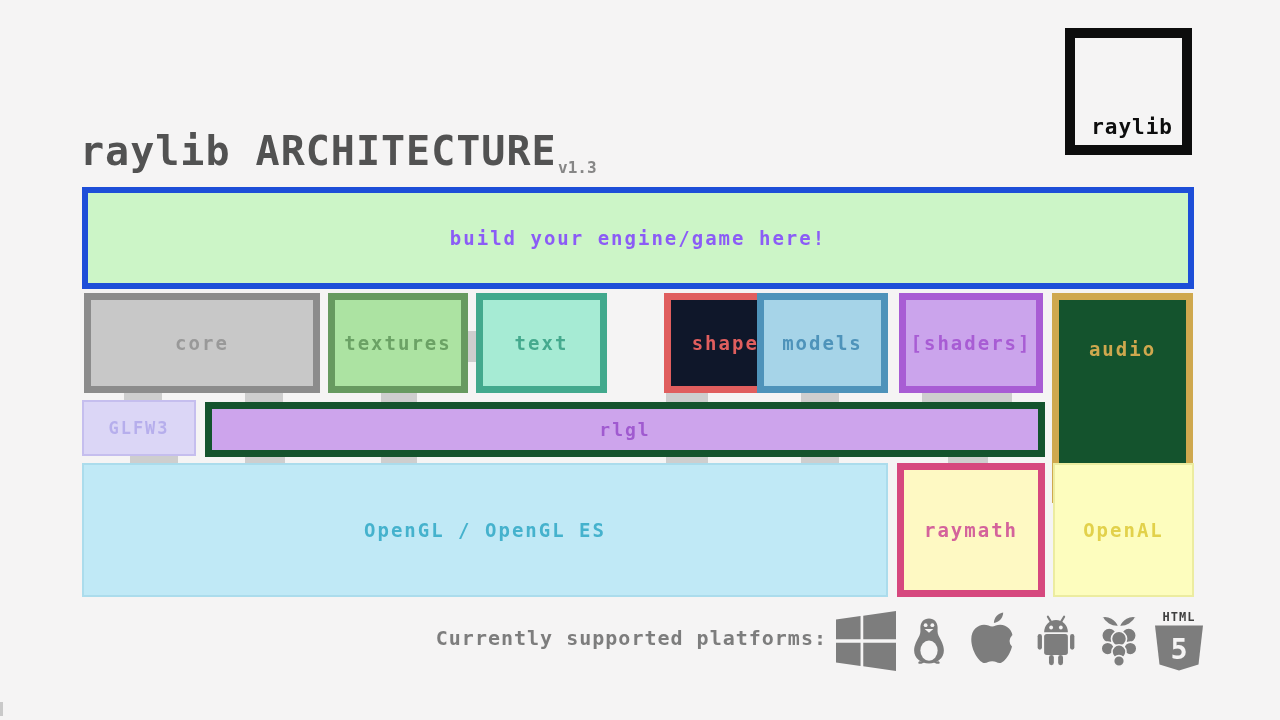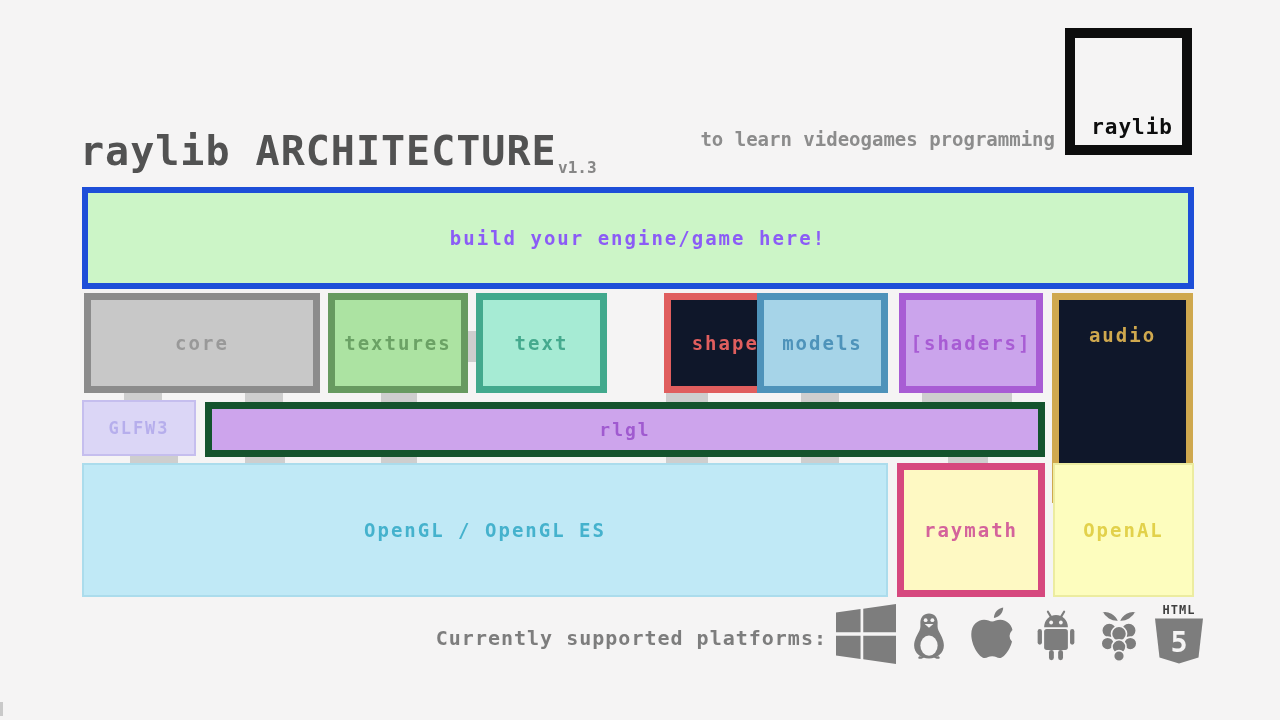--- a/index.html
+++ b/index.html
@@ -33,56 +33,55 @@
   
   #banner{left:82px;top:187px;width:1112px;height:102px;background:#ccf5c7;border:6px solid #1d4ed8;color:#8b5cf6;}
   
   .module{top:293px;height:100px;border-style:solid;border-width:7px;}
   #m-core    {left:84px;  width:236px;background:#c8c8c8;border-color:#8c8c8c;color:#999999;}
   #m-textures{left:328px; width:140px;background:#ace3a2;border-color:#679a60;color:#6ba265;}
   #m-text    {left:476px; width:131px;background:#a6ebd4;border-color:#42a98d;color:#45aa8e;}
   #m-shapes  {left:616px; width:136px;background:#0f172a;border-color:#e05e5e;color:#e05e5e;margin-left:48px;}
   #m-models  {left:757px; width:131px;background:#a6d4e8;border-color:#4e93ba;color:#4e93ba;}
   #m-shaders {left:899px; width:144px;background:#cba4ec;border-color:#a85cd4;color:#a85cd4;}
-  #m-audio   {left:1052px;width:141px;height:210px;background:#0f172a;border-color:#cfa84e;color:#cfa84e;
-              align-items:flex-start;padding-top:24px;}
+  #m-audio   {left:1052px;width:141px;height:210px;background:#14532d;border-color:#cfa84e;color:#cfa84e;
+              align-items:flex-start;padding-top:38px;}
   
   #glfw3{left:82px;top:400px;width:114px;height:56px;background:#dbd6f6;border:2px solid #c5beee;color:#b6aeec;font-size:17px;}
   #rlgl {left:205px;top:402px;width:840px;height:55px;background:#cda4ec;border:7px solid #14532d;color:#a05ad0;font-size:18px;}
   
   #opengl {left:82px;  top:463px;width:806px;height:134px;background:#c0e9f6;border:2px solid #abdcec;color:#45b2cd;}
   #raymath{left:897px; top:463px;width:148px;height:134px;background:#fef9c3;border:7px solid #d6487e;color:#d4639b;}
   #openal {left:1053px;top:463px;width:141px;height:134px;background:#fdfdbe;border:2px solid #ececa0;color:#e2d14b;}
   
   .conn{position:absolute;background:#cecece;z-index:1;}
   .rowA{top:391px;height:12px;}
   .rowB{top:455px;height:10px;}
   #c-a1{left:124px;width:38px;} #c-a2{left:245px;width:38px;} #c-a3{left:381px;width:36px;}
   #c-a4{left:666px;width:42px;} #c-a5{left:801px;width:38px;} #c-a6{left:922px;width:90px;}
   #c-h1{left:460px;top:331px;width:20px;height:31px;}
   #c-b1{left:130px;width:48px;} #c-b2{left:245px;width:40px;} #c-b3{left:381px;width:36px;}
   #c-b4{left:666px;width:42px;} #c-b5{left:801px;width:38px;} #c-b6{left:948px;width:40px;}
   #c-b7{left:1103px;width:40px;}
   
   #platforms-label{left:300px;top:626px;width:527px;text-align:right;font-size:20px;color:#7d7d7d;letter-spacing:1px;white-space:nowrap;}
-  #platform-icons{left:836px;top:604px;width:360px;height:74px;display:flex;align-items:flex-start;gap:9px;}
+  #platform-icons{left:836px;top:604px;width:360px;height:74px;display:flex;align-items:center;gap:9px;}
   .picon{flex:0 0 auto;display:flex;flex-direction:column;align-items:center;justify-content:center;}
   .picon svg{display:block;}
   .html5-word{font-size:12px;color:#3f3f3f;letter-spacing:1px;line-height:12px;margin-bottom:1px;}
   .shield5{fill:#f5f4f4;font-size:38px;font-weight:bold;font-family:"DejaVu Sans Mono","Liberation Mono",monospace;}
   
   #edge-mark{left:0;top:702px;width:3px;height:14px;background:#c9c9c9;}
 </style>
 </head>
 <body>
 
 <div class="abs" id="page-title">raylib ARCHITECTURE</div>
 <div class="abs" id="version">v1.3</div>
 <div class="abs" id="tagline">
-  <div>to learn videogames programming</div>
 </div>
 <div class="abs" id="logo">
   <span class="logo-text">raylib</span>
 </div>
 
 <div class="box" id="banner">
   <span>build your engine/game here!</span>
 </div>
 
 <div class="conn rowA" id="c-a1"></div>

